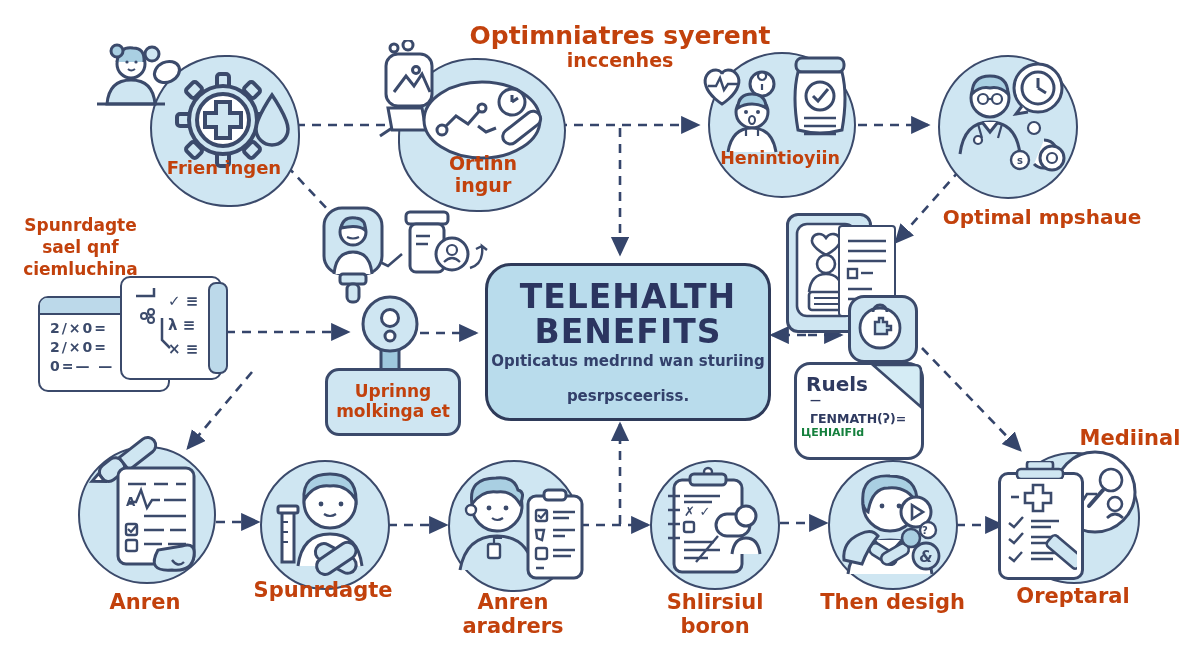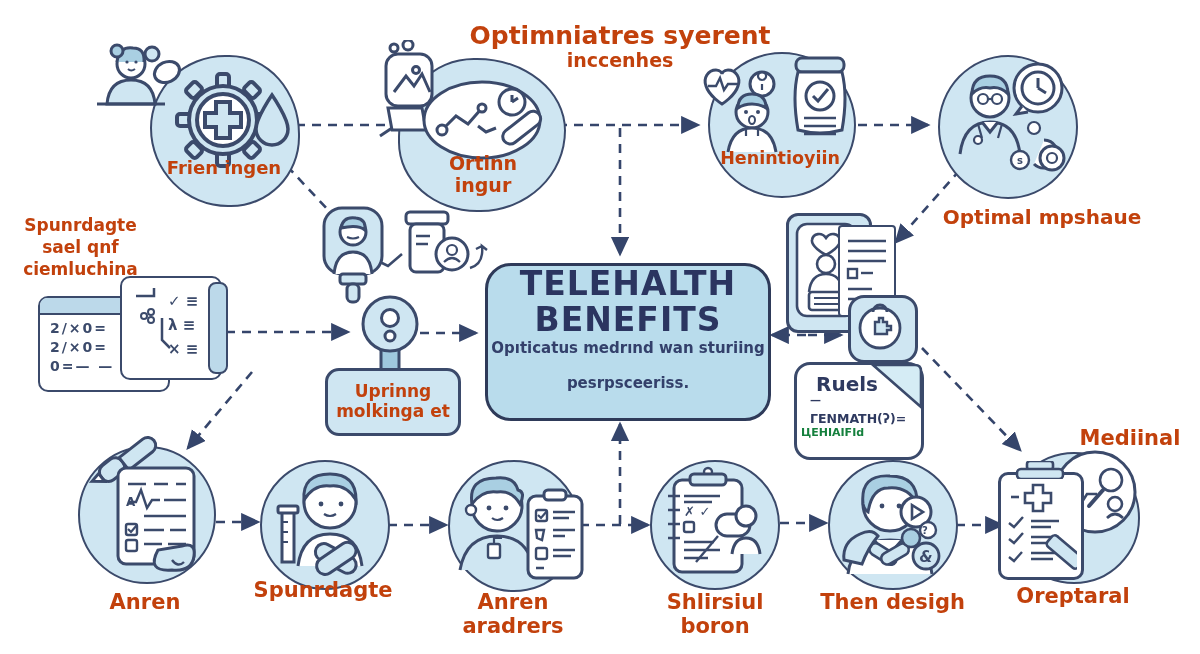--- a/index.html
+++ b/index.html
@@ -3,21 +3,21 @@
 <meta charset="utf-8">
 <style>
   html,body{margin:0;padding:0}
   body{width:1200px;height:654px;position:relative;background:#ffffff;
        font-family:"DejaVu Sans",sans-serif;overflow:hidden;color:#2e3a5c}
   .abs{position:absolute}
   .lbl{font-weight:bold;color:#c2410c;text-align:center;line-height:1.15}
   .circle-node{position:absolute;border-radius:50%;background:#cfe6f2;border:2.5px solid #3b4a6b}
   .blob{position:absolute;background:#cfe6f2;border:2.5px solid #3b4a6b}
   .center-box{position:absolute;background:#b9dcec;border:3px solid #2e3a59;border-radius:26px;
-              display:flex;flex-direction:column;justify-content:flex-start;align-items:center}
+              display:flex;flex-direction:column;justify-content:center;align-items:center}
   .center-box .big{font-size:33px;font-weight:bold;letter-spacing:1px;color:#2b3560;line-height:1.08}
   .center-box .sub{font-size:15px;font-weight:bold;color:#33406b;line-height:1.25;margin-top:2px}
   .card{position:absolute;background:#fff;border:2.5px solid #3b4a6b;border-radius:8px}
   svg{display:block}
   svg text{font-family:"DejaVu Sans",sans-serif}
   .conn{position:absolute;left:0;top:0;z-index:0}
   .z1{z-index:1}
 </style>
 </head>
 <body>
@@ -262,21 +262,21 @@
   <svg width="58" height="56" viewBox="0 0 58 56">
     <circle cx="29" cy="30" r="20" fill="#ffffff" stroke="#3b4a6b" stroke-width="2.8"></circle>
     <path d="M22,14 a7,7 0 0 1 14,0" fill="none" stroke="#3b4a6b" stroke-width="2.8"></path>
     <path d="M24,24 h4 v-4 h4 v4 h4 v4 h4 v4 h-4 v4 h-12 z" fill="#cfe6f2" stroke="#3b4a6b" stroke-width="2.4"></path>
   </svg>
 </div>
 <div class="abs z1" style="left:794px;top:362px;width:124px;height:92px;background:#ffffff;border:3px solid #3b4a6b;border-radius:16px">
   <svg class="abs" style="right:-2px;top:-2px" width="52" height="46" viewBox="0 0 52 46">
     <path d="M2,2 L50,44 L50,8 Q50,2 44,2 Z" fill="#d5ecf5" stroke="#3b4a6b" stroke-width="2.6"></path>
   </svg>
-  <div style="padding:7px 0 0 19px;font-weight:bold;font-size:20px;color:#2f3a60">Ruels</div>
+  <div style="padding:7px 0 0 9px;font-weight:bold;font-size:20px;color:#2f3a60">Ruels</div>
   <div style="padding-left:13px;font-weight:bold;font-size:11px;color:#2f3a60;line-height:10px">—</div>
   <div style="padding-left:13px;font-weight:bold;font-size:12.5px;color:#2f3a60;margin-top:5px">ΓENMATH(ʔ)=</div>
   <div style="padding-left:4px;font-weight:bold;font-size:11px;color:#15803d">ЦEHIAIFId</div>
 </div>
 
 <div class="abs lbl z1" style="left:1060px;top:426px;width:140px;font-size:21px">Mediinal</div>
 <div class="circle-node z1" style="left:1008px;top:452px;width:128px;height:128px;border-width:2.5px"></div>
 <svg class="abs z1" style="left:1043px;top:448px" width="104" height="90" viewBox="0 0 104 90">
   <circle cx="52" cy="44" r="40" fill="#ffffff" stroke="#3b4a6b" stroke-width="3"></circle>
   <g stroke="#3b4a6b" stroke-width="2.6" fill="none">

